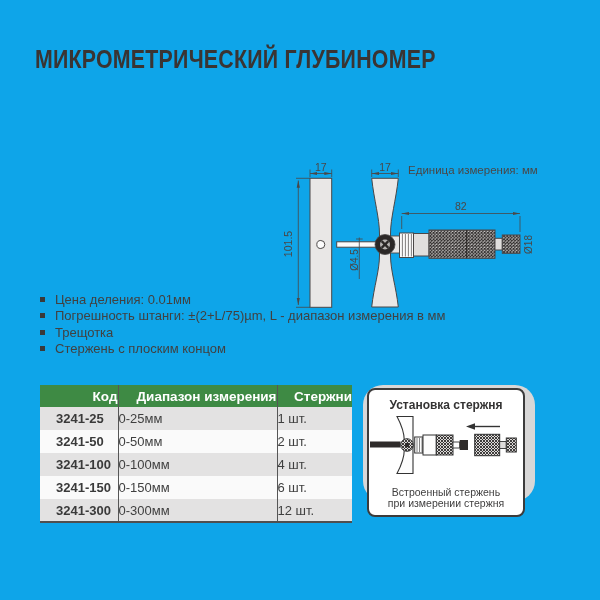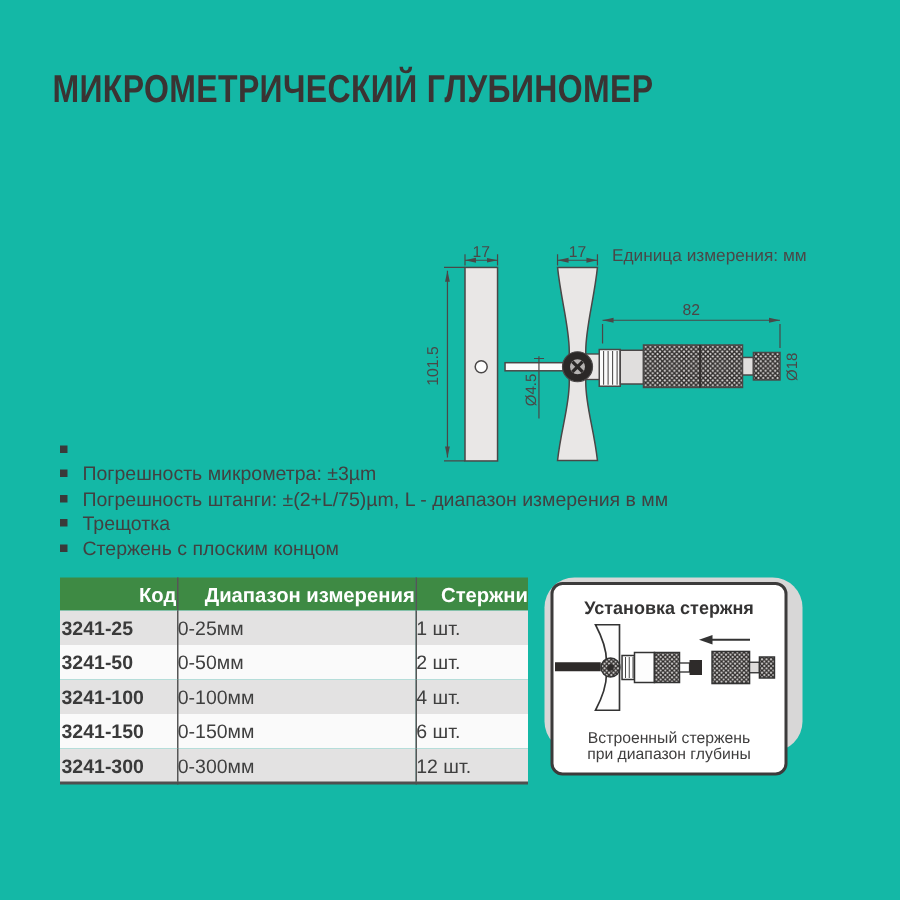--- a/index.html
+++ b/index.html
@@ -1,18 +1,18 @@
 <!DOCTYPE html>
 <html style="--accent-green: #3e8a44; --row-alt-gray: #e3e2e2; --drawing-line: #4a4747; --text-dark: #3a3433;"><head>
 <meta charset="utf-8">
 <style>
   * { margin:0; padding:0; box-sizing:border-box; }
   html,body { background:#ffffff; }
   body { font-family:"Liberation Sans", sans-serif; }
-  .page { position:relative; width:600px; height:600px; background:#14b8a6; overflow:hidden; }
+  .page { position:relative; width:600px; height:600px; background:#0ea5e9; overflow:hidden; }
 
   .page-title{
     position:absolute; left:35px; top:44px;
     font-size:26px; font-weight:bold; color:var(--text-dark,#3a3433);
     white-space:nowrap; transform:scaleX(0.82); transform-origin:left center;
     letter-spacing:0.3px;
   }
 
   .tech-drawing { position:absolute; left:280px; top:140px; }
 
@@ -32,21 +32,21 @@
   }
   .spec-table col.c1{ width:78px; } .spec-table col.c2{ width:159px; } .spec-table col.c3{ width:75px; }
   .spec-table th{
     background:var(--accent-green,#3e8a44); color:#ffffff;
     font-size:13.5px; font-weight:bold; height:22px; text-align:right;
   }
   .spec-table th.left{ text-align:right; padding-left:15px; }
   .spec-table td{
     font-size:13px; color:#3f3f3f; height:23px; 
   }
-  .spec-table td.code{ font-weight:bold; text-align:left; padding-left:1px; color:#3a3a3a;margin-top:25px; }
+  .spec-table td.code{ font-weight:bold; text-align:left; padding-left:16px; color:#3a3a3a;margin-top:25px; }
   .spec-table tr.alt td{ background:var(--row-alt-gray,#e3e2e2); }
   .spec-table tr.plain td{ background:#fafafa; }
   .spec-table th + th, .spec-table td + td{ border-left:1.5px solid #565656; }
 
   .info-box-outer{
     position:absolute; left:363px; top:385px; width:172px; height:116px;
     background:#d8d7d7; border-radius:20px;
   }
   .info-box-inner{
     position:absolute; left:4px; top:3px; width:158px; height:129px;
@@ -136,22 +136,21 @@
       <line x1="121.7" y1="73.5" x2="240" y2="73.5" marker-start="url(#arr)" marker-end="url(#arr)"></line>
     </g>
     <text x="180.8" y="70" font-size="10.5" text-anchor="middle">82</text>
 
     <text transform="rotate(-90 251.5 104.5)" x="251.5" y="104.5" font-size="10" text-anchor="middle">Ø18</text>
 
     <text x="128" y="34" font-size="11.5" fill="#454545">Единица измерения: мм</text>
   </svg>
 
   <ul class="features">
-    <li><span class="sq"></span></li>
-    <li><span class="sq"></span><span>Погрешность микрометра: ±3µm</span></li>
+    <li><span class="sq"></span><span>Цена деления: 0.01мм</span></li>
     <li><span class="sq"></span><span>Погрешность штанги: ±(2+L/75)µm, L - диапазон измерения в мм</span></li>
     <li><span class="sq"></span><span>Трещотка</span></li>
     <li><span class="sq"></span><span>Стержень с плоским концом</span></li>
   </ul>
 
   <table class="spec-table">
     <colgroup>
         <col class="c1">
         <col class="c2">
         <col class="c3">
@@ -217,18 +216,18 @@
         <rect x="129.7" y="27.5" width="6.6" height="7" fill="#dedcdb" stroke="#333333" stroke-width="0.9"></rect>
         <rect x="136.3" y="24" width="10" height="14" fill="url(#knurl2)" stroke="#333333" stroke-width="1"></rect>
         <g>
           <line x1="130" y1="12.5" x2="104" y2="12.5" stroke="#333333" stroke-width="1.4"></line>
           <polygon points="96,12.5 105,9.3 105,15.7" fill="#333333"></polygon>
         </g>
       </svg>
 
       <div class="info-box-caption">
         <div>Встроенный стержень</div>
-        <div>при диапазон глубины</div>
+        <div>при измерении стержня</div>
       </div>
     </div>
   </div>
 
 </div>
 
 </body></html>

